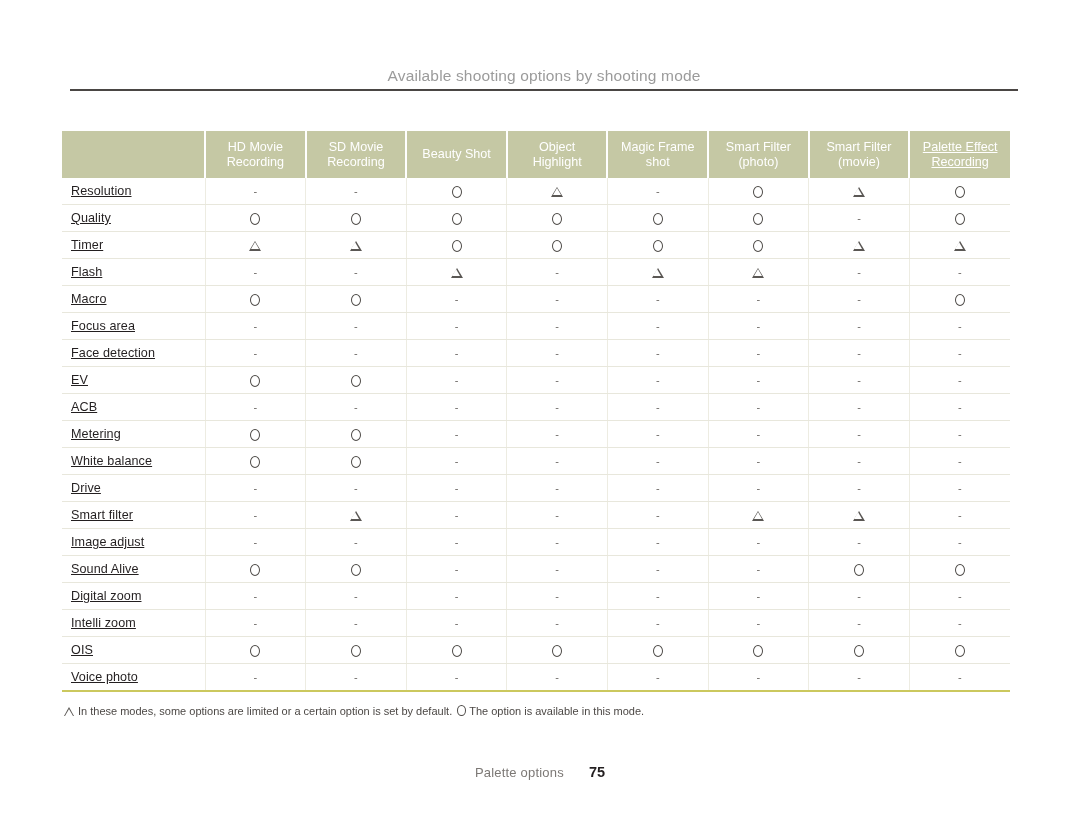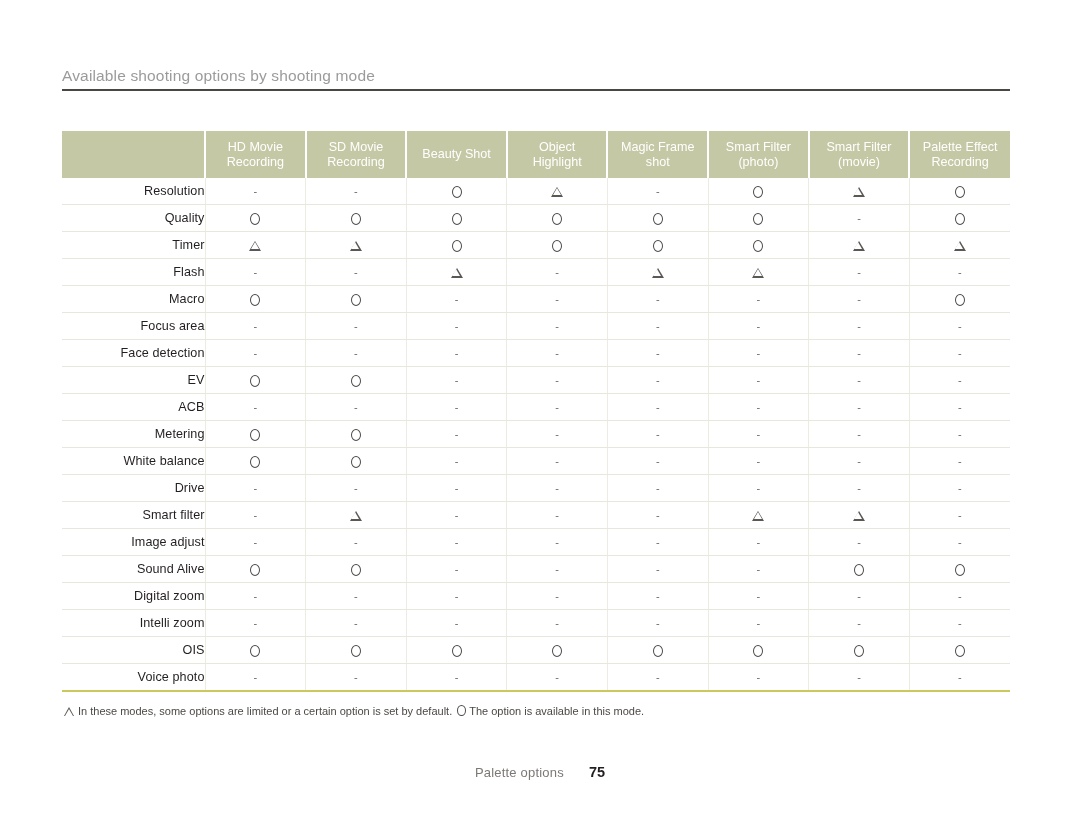--- a/index.html
+++ b/index.html
@@ -19,23 +19,24 @@
   .page {
     position: absolute;
     left: 0; top: 0;
     width: 1080px;
     height: 815px;
   }
 
   
   .doc-header {
     position: absolute;
-    left: 62px;
+    left: 70px;
     top: 66px;
     width: 948px;
+    text-align: center;
   }
   .doc-header-title {
     font-size: 15.5px;
     color: #9b9b9b;
     letter-spacing: 0.15px;
     line-height: 20px;
     white-space: nowrap;
   }
   .doc-header-rule {
     margin-top: 3px;
@@ -67,40 +68,42 @@
     vertical-align: middle;
     text-align: center;
     border-right: 2px solid #ffffff;
     border-bottom: 0;
   }
   .opt-table thead th.th-blank {
     background: #c5c8a4;
   }
   .opt-table thead th:last-child {
     border-right: 0;
+    text-decoration: underline;
   }
   .th-line { display: block; }
 
   .opt-table tbody td {
     height: 26px;
     font-size: 12.4px;
     color: #231f20;
     border-bottom: 1px solid #e8e7dc;
     border-right: 1px solid #edece2;
     vertical-align: middle;
     padding: 0;
   }
   .opt-table tbody td:last-child { border-right: 0; }
 
   .opt-table tbody td.cell-label {
-    text-align: right;
+    text-align: left;
     padding-left: 9px;
     font-size: 12.6px;
     letter-spacing: 0.1px;
     white-space: nowrap;
+    text-decoration: underline;
   }
   .opt-table tbody td.cell-val {
     text-align: center;
     font-size: 12.4px;
     color: #3d3a38;
   }
   .opt-table tbody tr:last-child td {
     border-bottom: 2px solid #cbc85e;
   }
 

